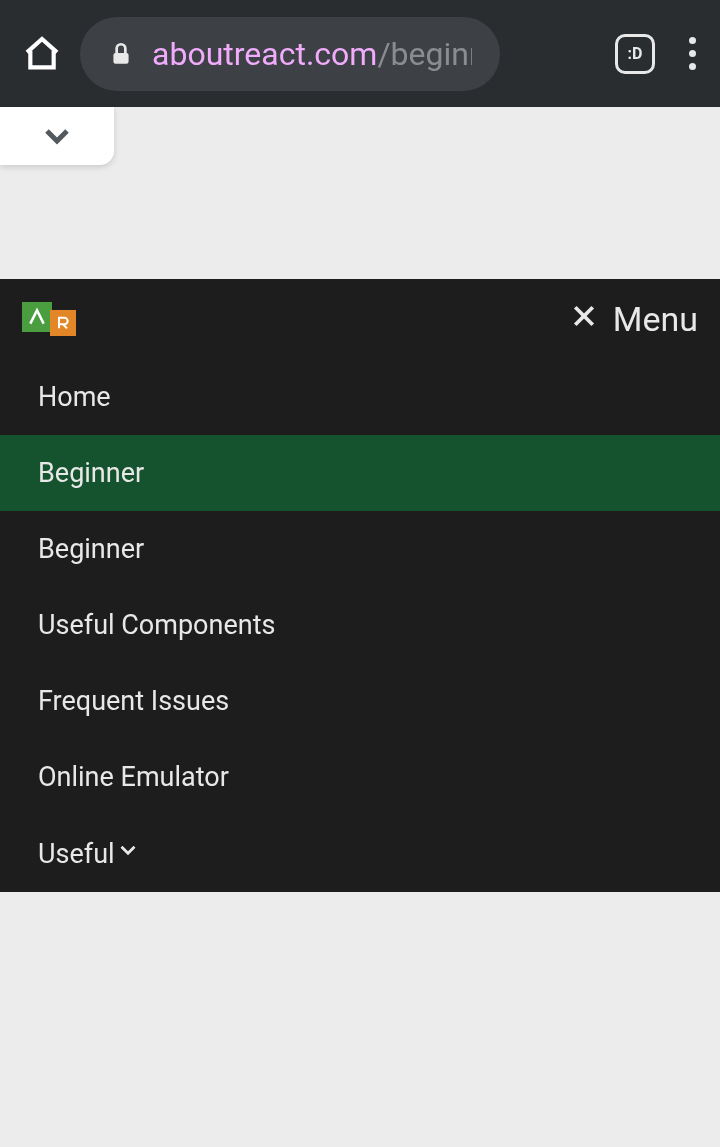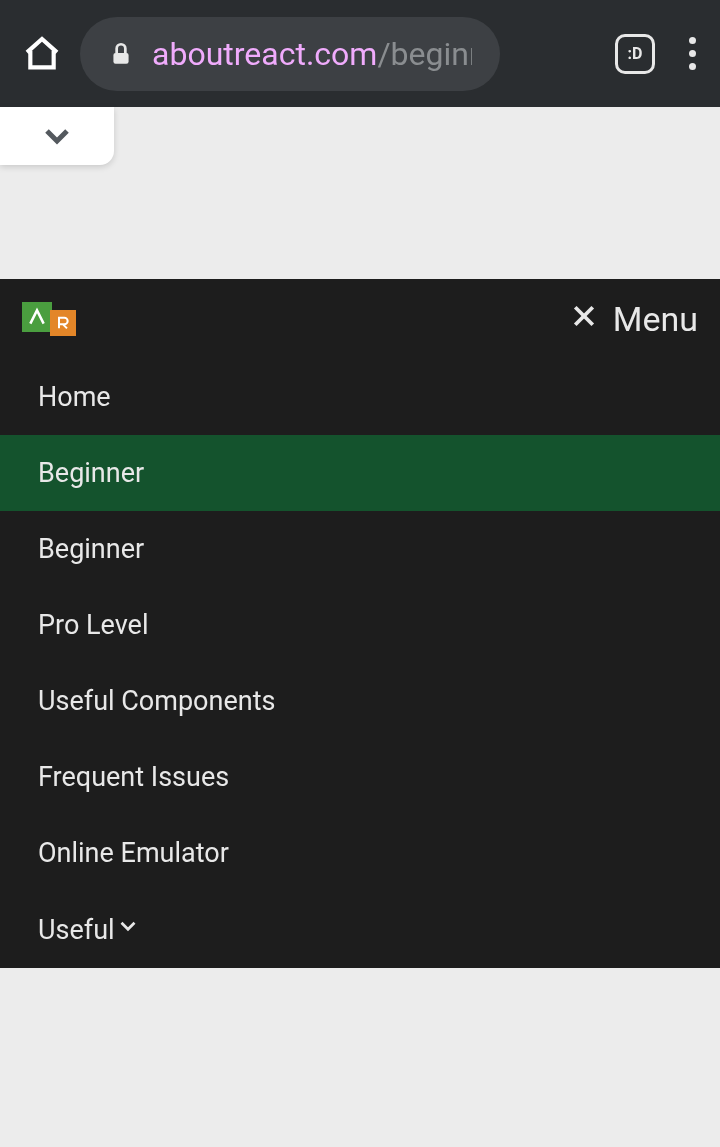--- a/index.html
+++ b/index.html
@@ -233,23 +233,20 @@
   <div class="nav-item">
     <span>Home</span>
   </div>
   <div class="nav-item active">
     <span>Beginner</span>
   </div>
   <div class="nav-item">
     <span>Beginner</span>
   </div>
   <div class="nav-item">
-    <span>Pro Level</span>
-  </div>
-  <div class="nav-item">
     <span>Useful Components</span>
   </div>
   <div class="nav-item">
     <span>Frequent Issues</span>
   </div>
   <div class="nav-item">
     <span>Online Emulator</span>
   </div>
   <div class="nav-item">
     <span>Useful</span>

